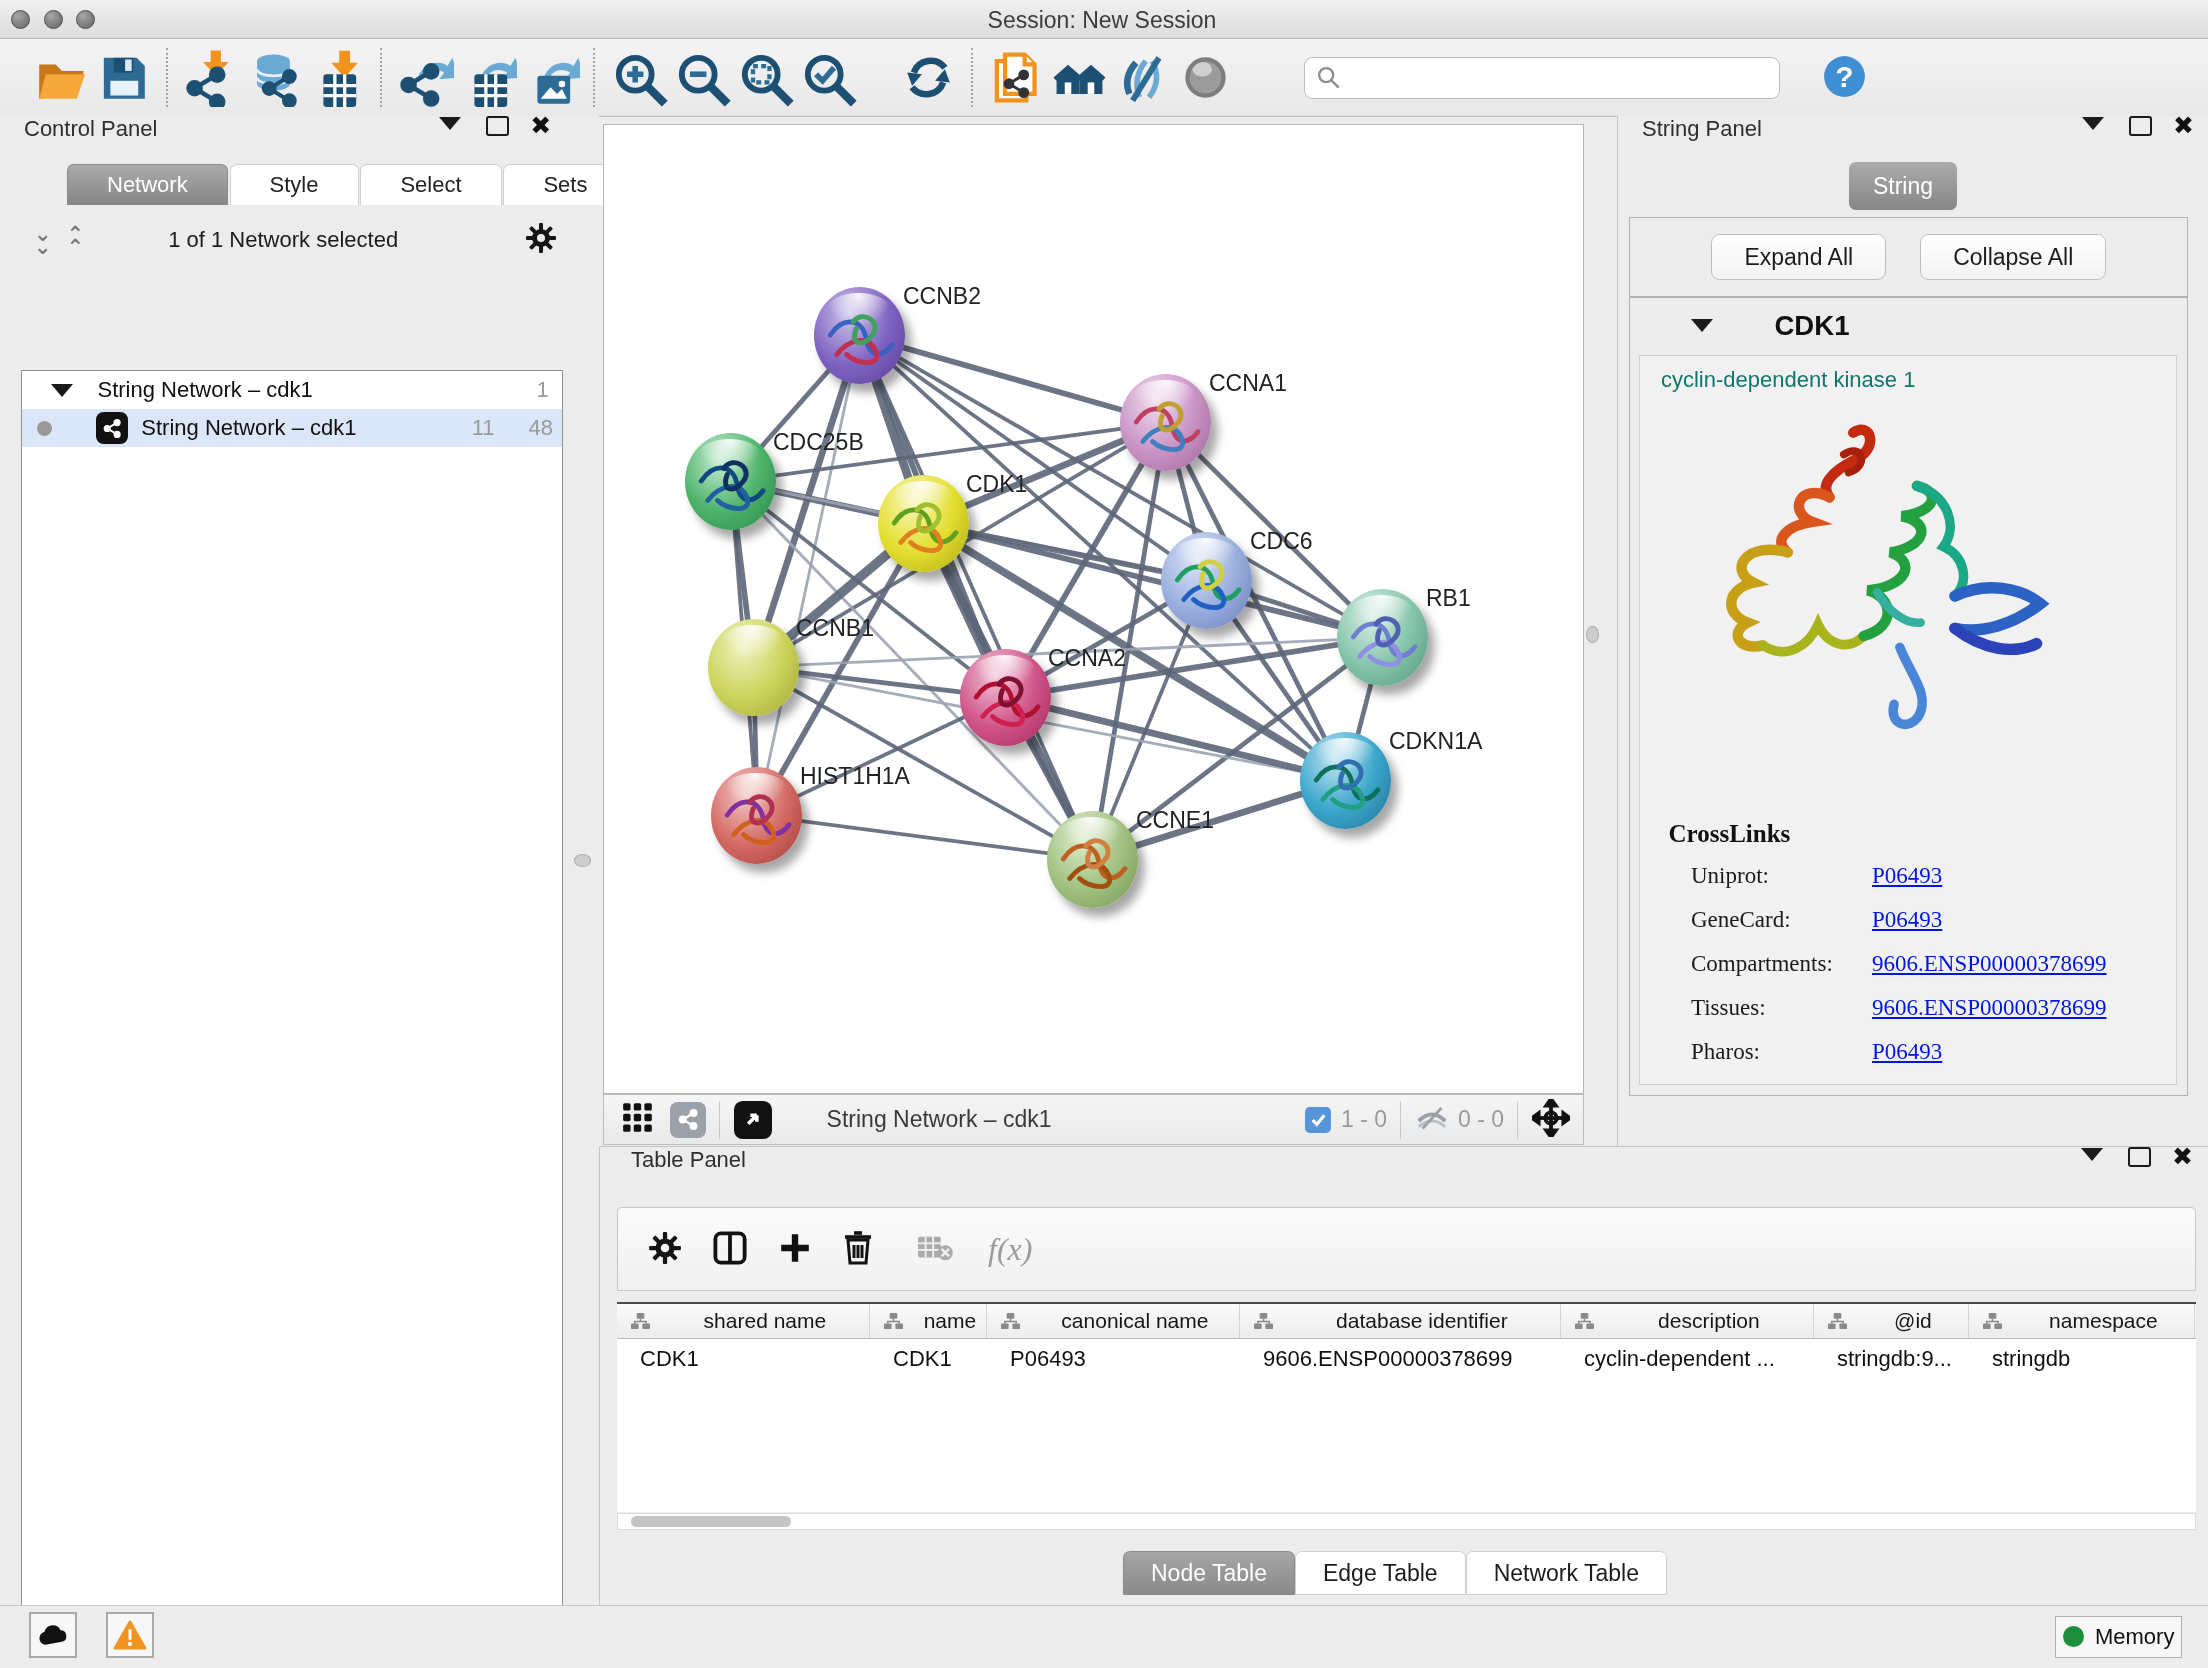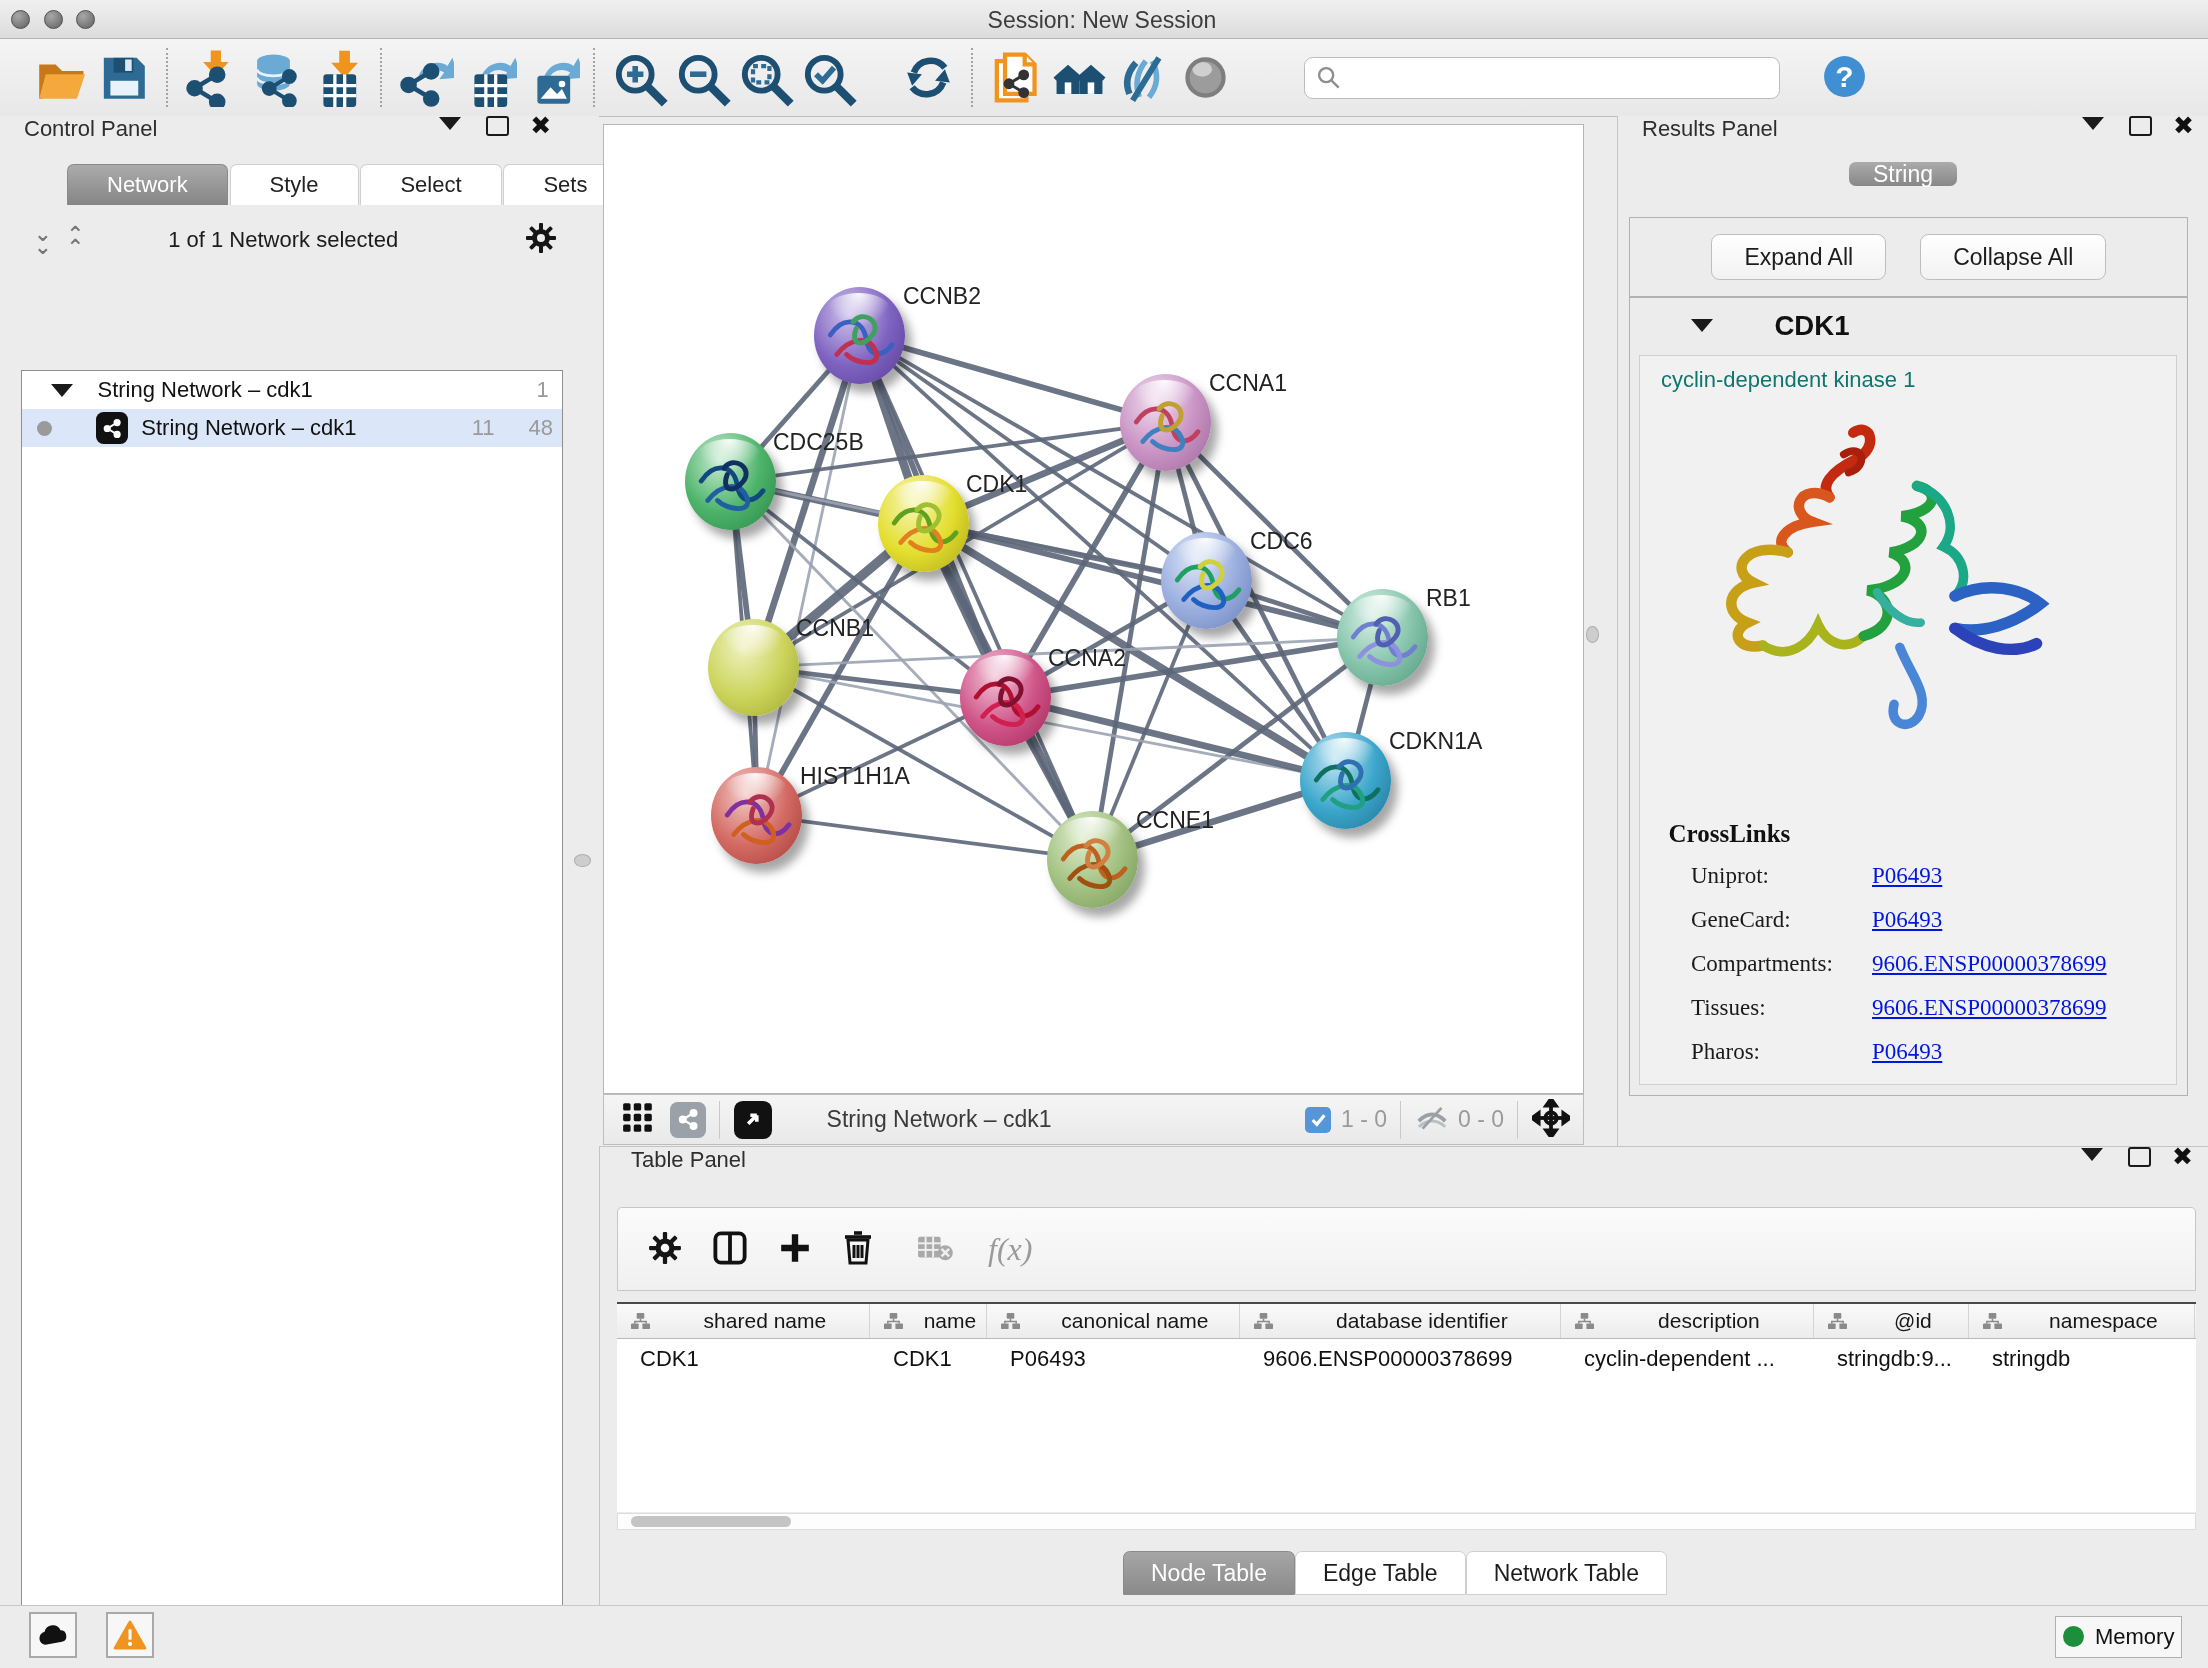--- a/index.html
+++ b/index.html
@@ -49,21 +49,21 @@
   .nlabel{position:absolute;font-size:23px;color:#222;white-space:nowrap;}
   .netbar{left:603px;top:1094px;width:981px;height:51px;background:linear-gradient(#f5f5f5,#e9e9e9);
     border:1px solid #bdbdbd;box-sizing:border-box;display:flex;align-items:center;}
   .nb-sep{width:0;height:38px;border-left:1.9px solid #c9c9c9;margin:0 13.3px;}
   .nb-label{font-size:23px;color:#3a3a3a;}
   .nb-cnt{font-size:23px;color:#9a9a9a;margin-left:9.5px;}
   .checkbox{width:26px;height:26px;background:#5596d8;border-radius:4.8px;display:flex;align-items:center;justify-content:center;}
   .splitdot{width:15px;height:10.5px;border-radius:50%;background:#cdcdcd;border:1px solid #aeaeae;}
   
   .rpanel{left:1617px;top:116px;width:592px;height:1030px;background:#ececec;border-left:1px solid #c4c4c4;box-sizing:border-box;}
-  .rtab{position:absolute;left:231px;top:46px;width:108px;height:24px;border-radius:6.7px 6.7px 6.7px 6.7px;
+  .rtab{position:absolute;left:231px;top:46px;width:108px;height:48px;border-radius:6.7px 6.7px 6.7px 6.7px;
     background:linear-gradient(#ababab,#878787);color:#fff;font-size:23px;display:flex;align-items:center;justify-content:center;}
   .rbox1{position:absolute;left:11.4px;top:101px;width:559px;height:80px;border:1.9px solid #b2b2b2;background:#ececec;
     display:flex;align-items:center;justify-content:center;gap:34px;box-sizing:border-box;}
   .rbtn{height:44px;padding:0 32px;background:linear-gradient(#ffffff,#f2f2f2);border:1px solid #bdbdbd;border-radius:8.6px;
     font-size:23px;color:#1c1c1c;display:flex;align-items:center;}
   .rbox2{position:absolute;left:11.4px;top:181px;width:559px;height:799px;border:1.9px solid #b2b2b2;background:#ececec;box-sizing:border-box;}
   .rhdr{height:55px;display:flex;align-items:center;}
   .gene{font-size:27.6px;font-weight:bold;color:#111;}
   .rinner{position:absolute;left:8.6px;top:57px;width:538px;height:730px;background:#f1f1f1;border:1px solid #cfcfcf;box-sizing:border-box;}
   .rdesc{font-size:22px;color:#0f766e;margin:11.4px 0 0 21px;}
@@ -640,21 +640,21 @@
           <path d="M40 20 l-7 -5 v10z"></path>
         </g>
       </svg>
   </span>
 </div>
 <div class="abs splitdot" style="left:1586px;top:626px;width:10.5px;height:15px"></div>
 <div class="abs splitdot" style="left:1395px;top:1149px"></div>
 
 <div class="abs rpanel">
   <div class="panel-head">
-    <span class="panel-title">Results Panel</span>
+    <span class="panel-title">String Panel</span>
     <span style="margin-left:auto"><span class="tri-down" style="display:inline-block"></span></span>
     <span style="margin-left:25px"><span class="float-sq" style="display:inline-block"></span></span>
     <span style="margin-left:21px;margin-right:15px" class="x-ico">✖</span>
   </div>
   <div class="rtab">String</div>
   <div class="rbox1">
     <div class="rbtn">Expand All</div>
     <div class="rbtn">Collapse All</div>
   </div>
   <div class="rbox2">

